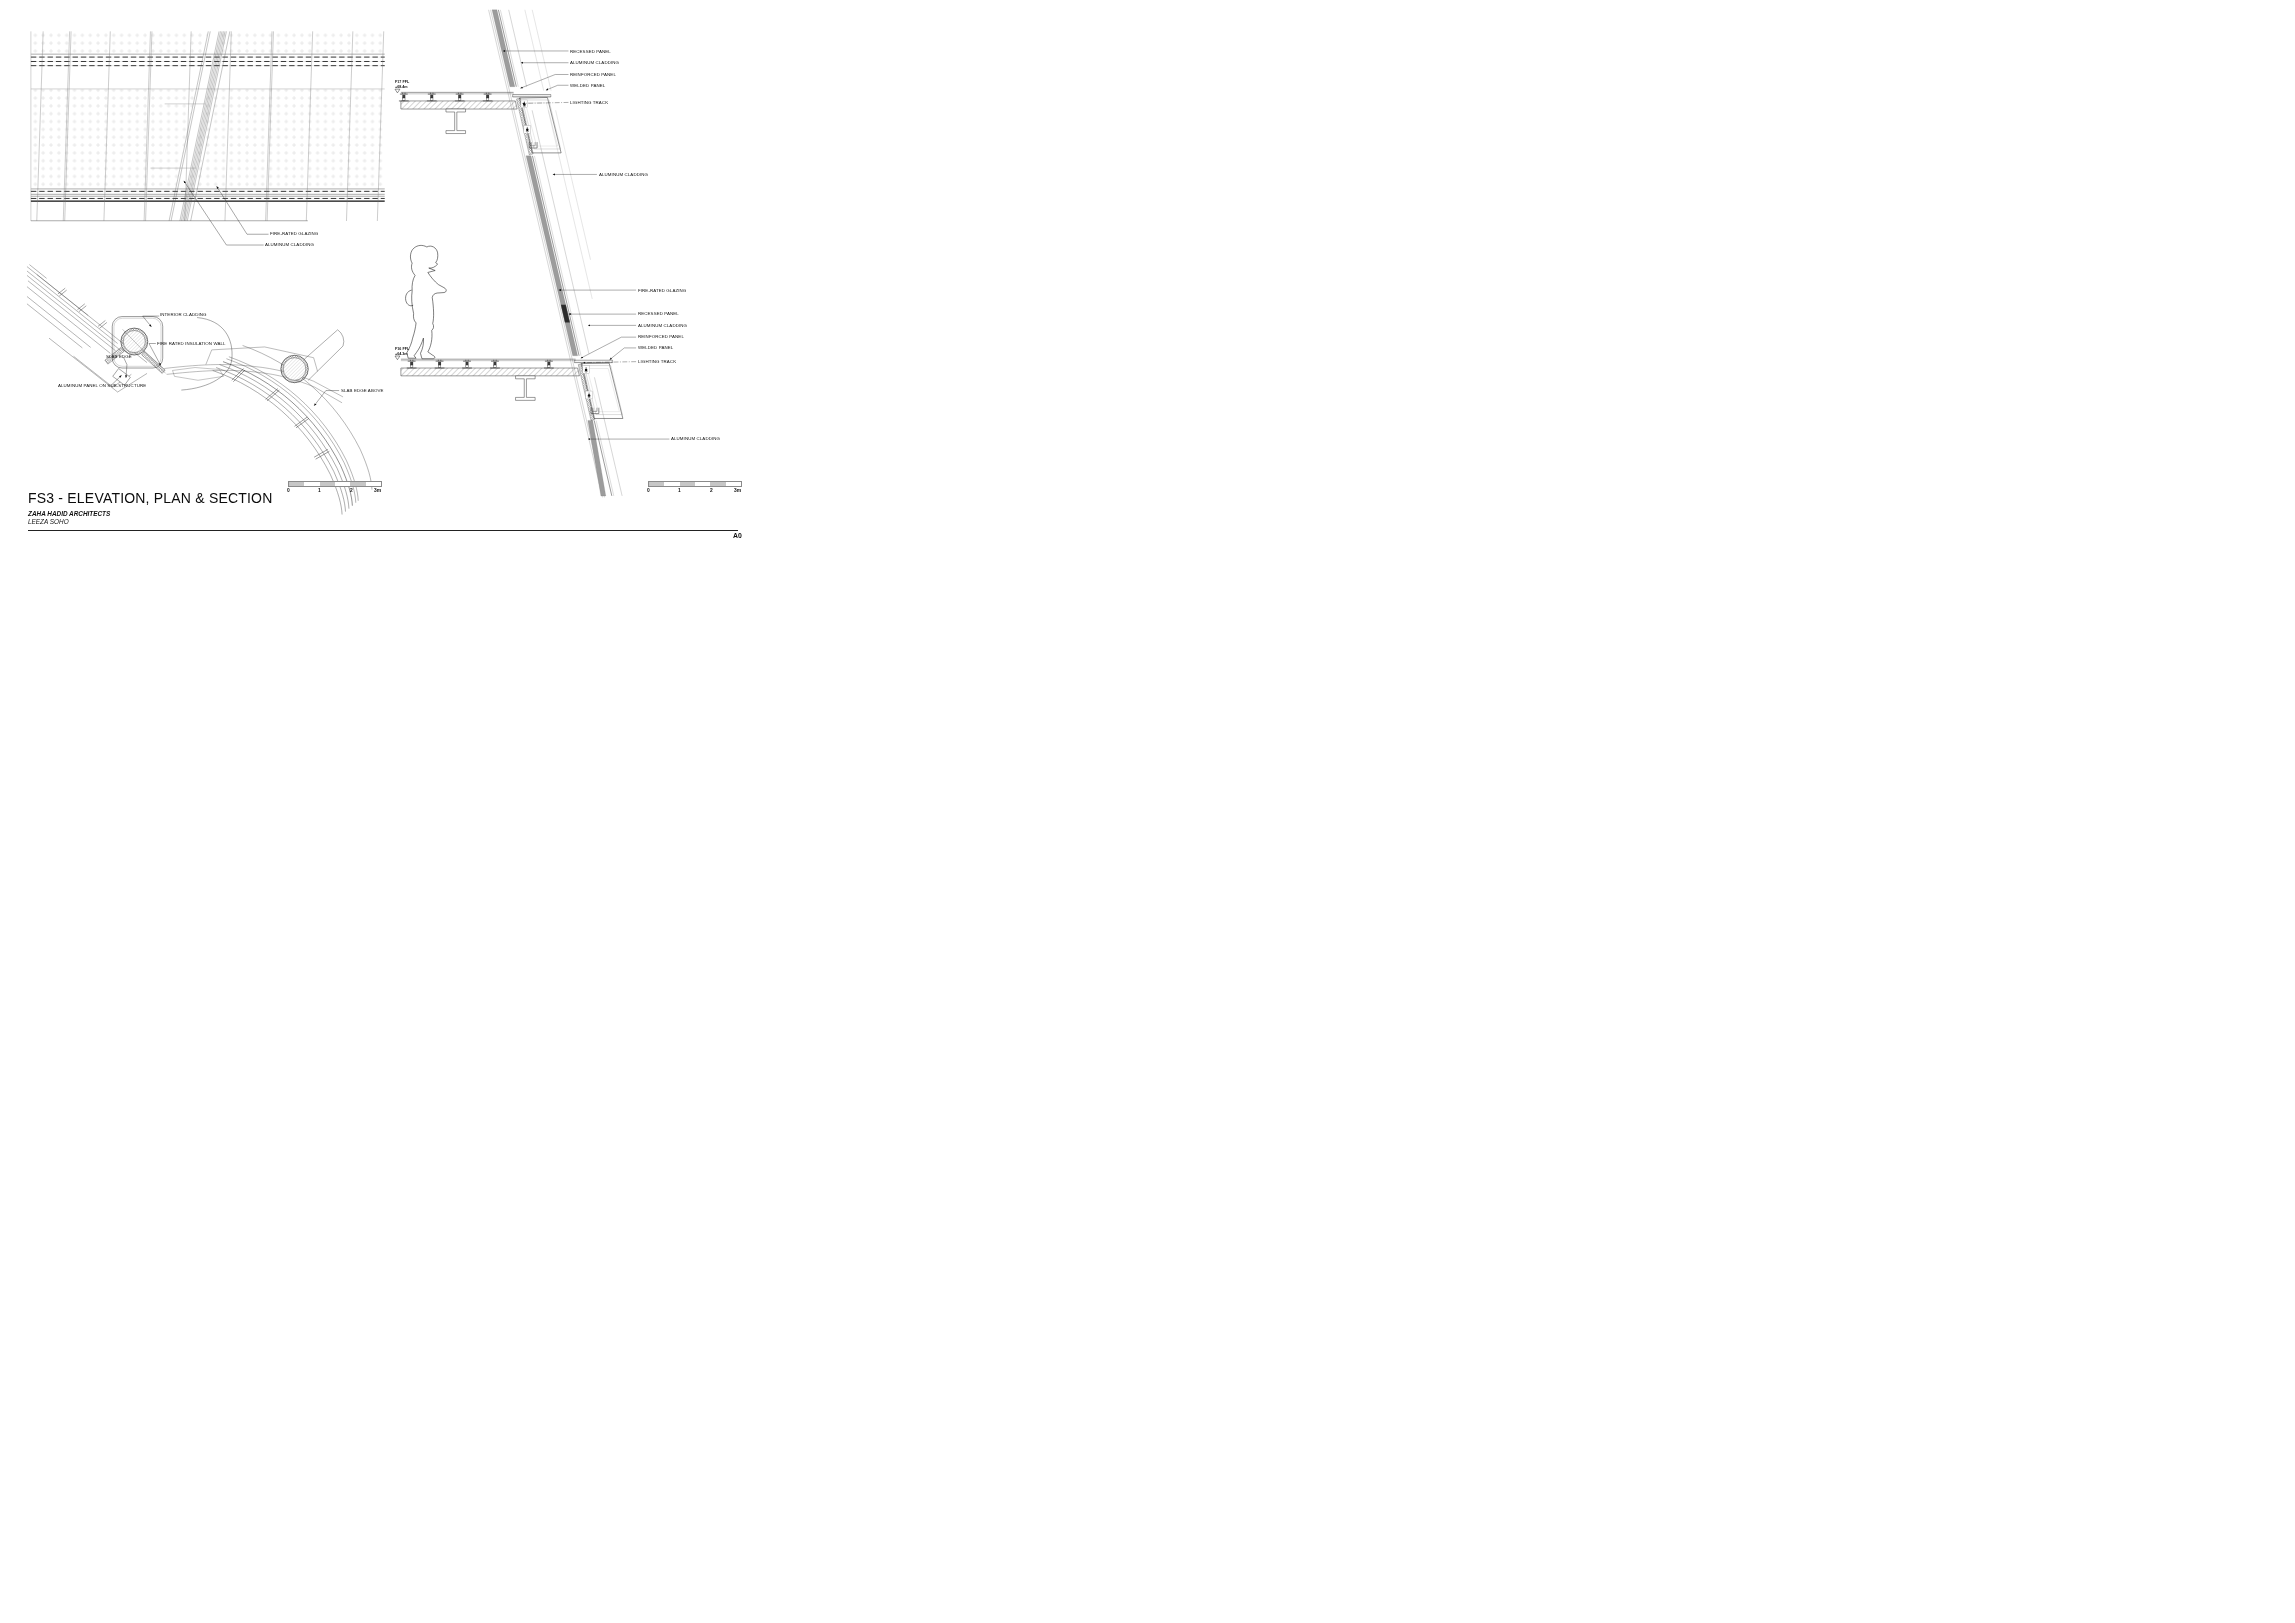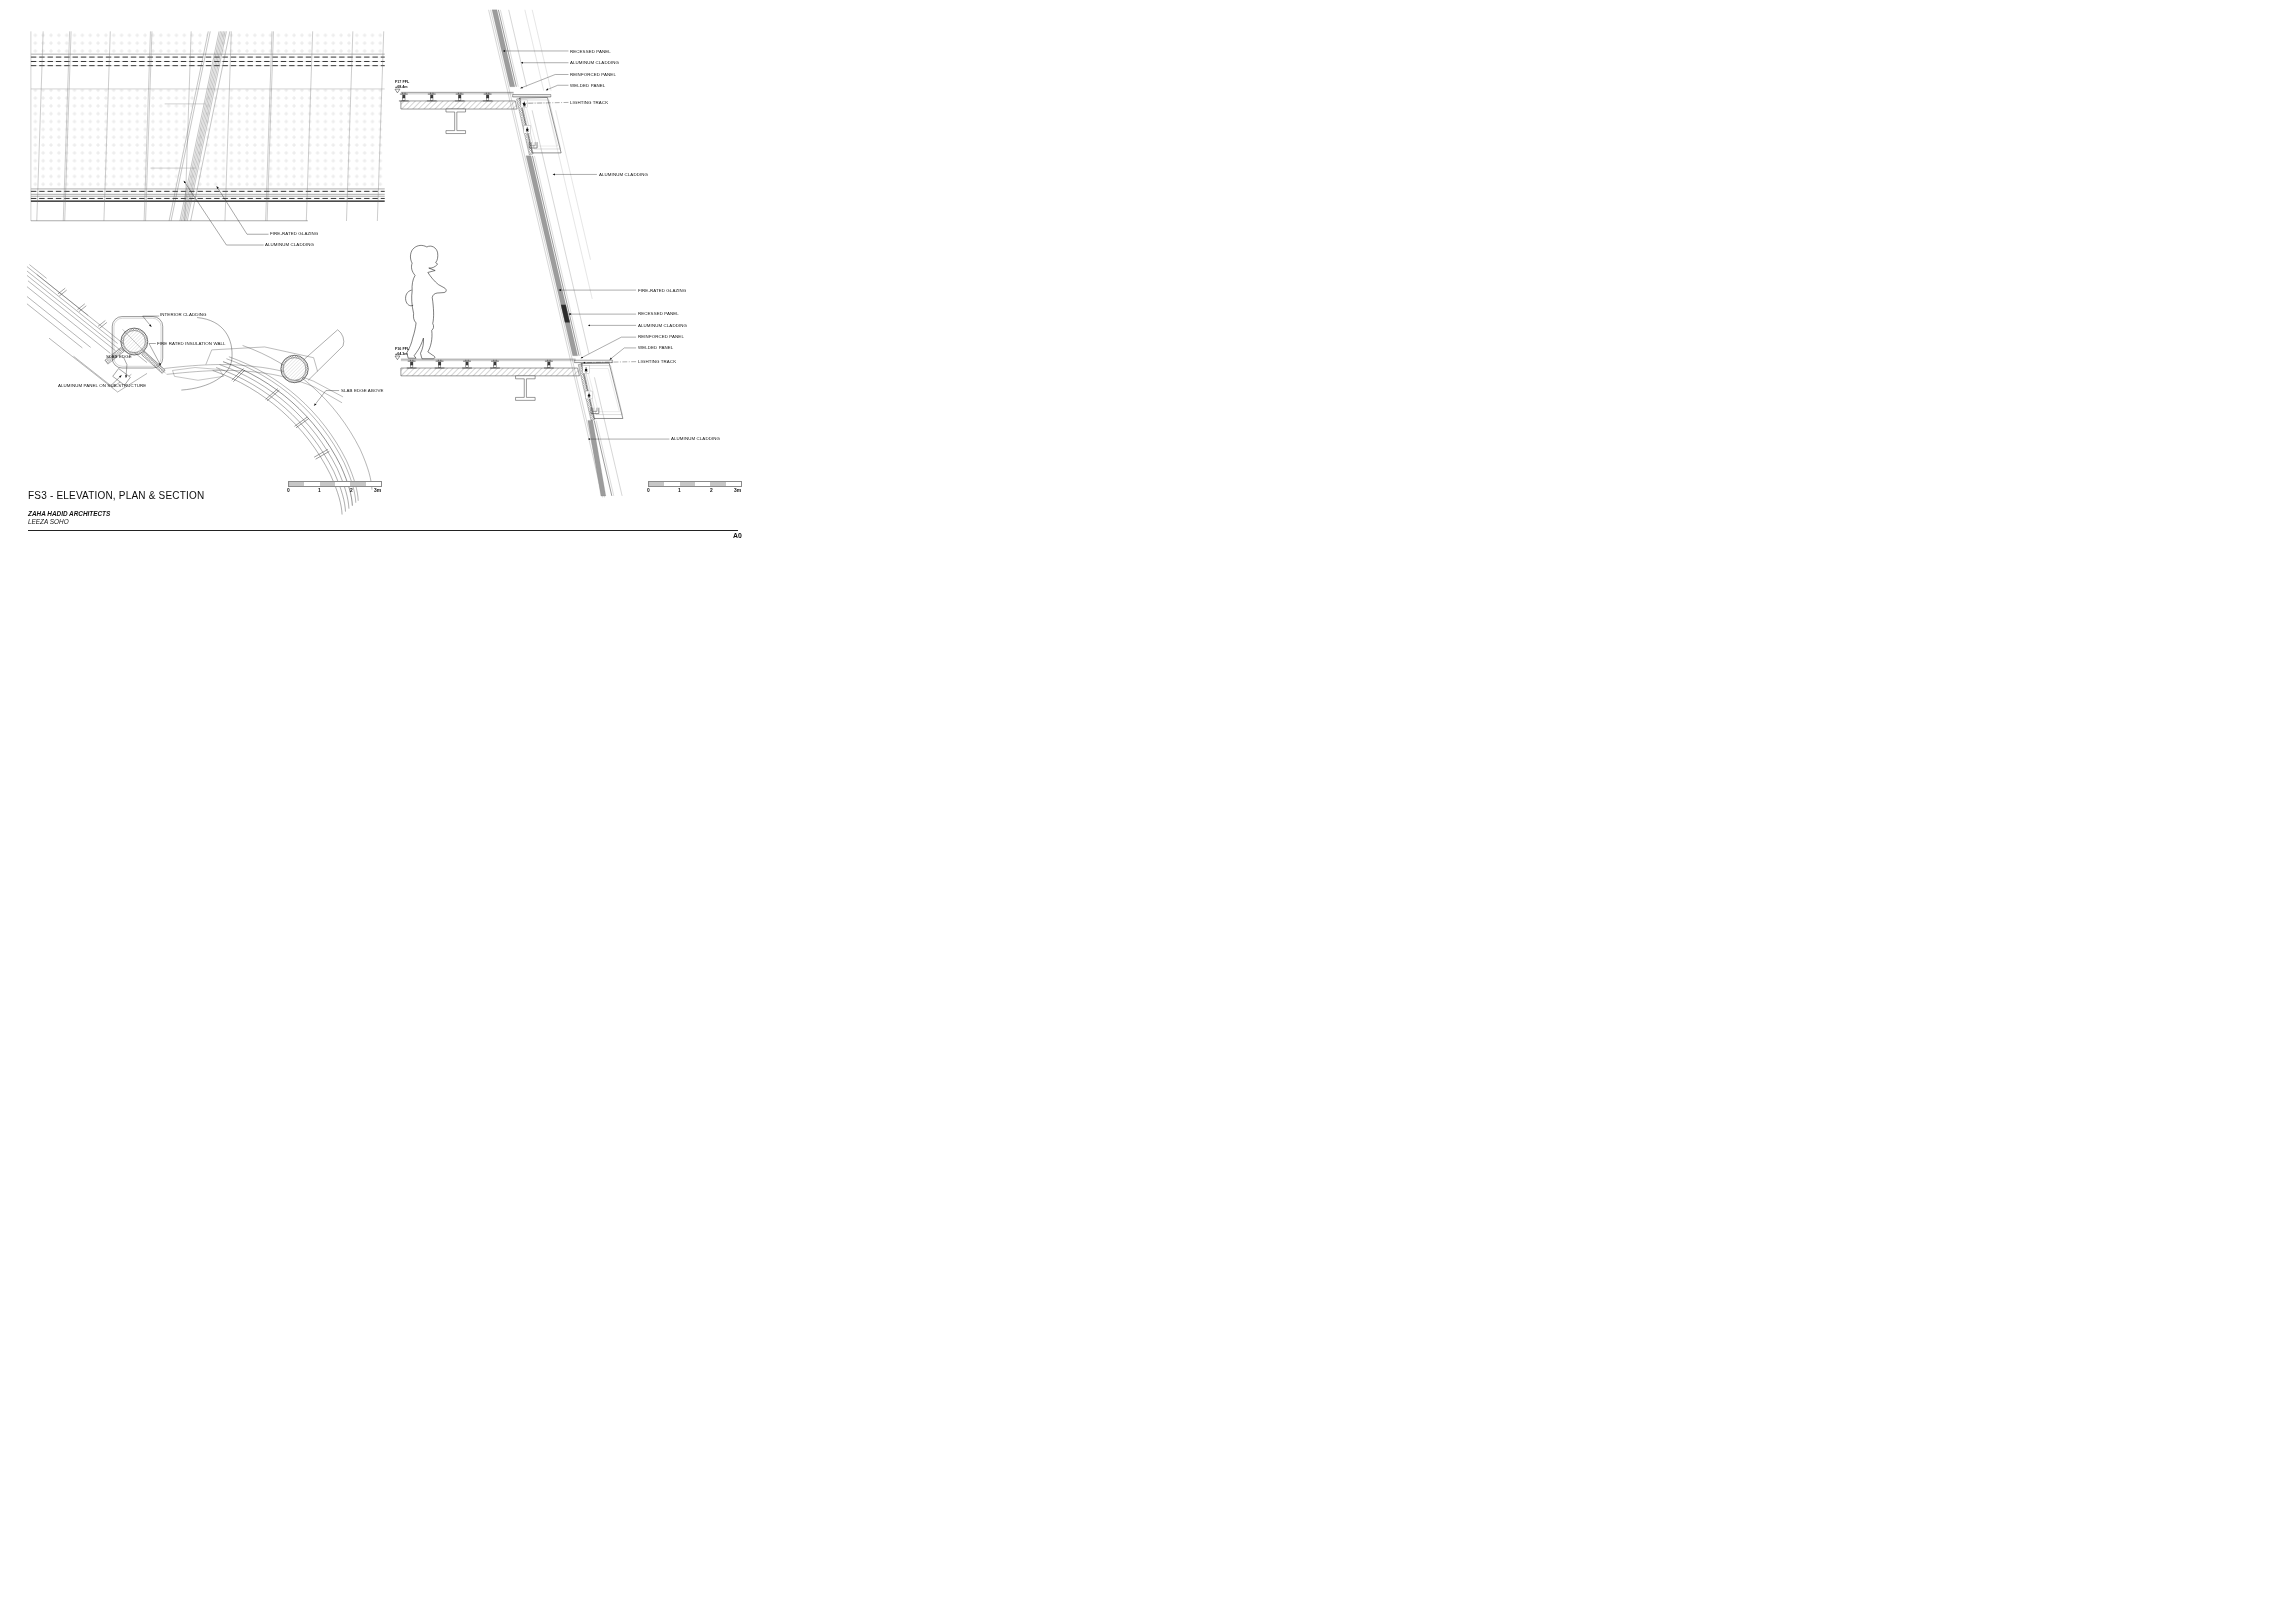--- a/index.html
+++ b/index.html
@@ -1,21 +1,21 @@
 <!DOCTYPE html>
 <html style="font-size:7.8px"><head>
 <meta charset="utf-8">
 <style>
   html,body{margin:0;padding:0;background:#ffffff;}
   body{width:765px;height:541px;position:relative;overflow:hidden;
        font-family:"Liberation Sans", sans-serif;color:#111;}
   #sheet-svg{position:absolute;left:0;top:0;}
   .lbl{position:absolute;font-size:4.4px;letter-spacing:0.1px;white-space:nowrap;color:#111;}
   .lvl{position:absolute;font-size:3.7px;font-weight:bold;white-space:nowrap;color:#111;}
-  .sheet-title{position:absolute;left:28px;top:490px;font-size:10px;letter-spacing:0.2px;color:#0c0c0c;}
+  .sheet-title{position:absolute;left:28px;top:490px;font-size:14px;letter-spacing:0.2px;color:#0c0c0c;}
   .firm{position:absolute;left:28px;top:510px;font-size:6.4px;font-weight:bold;font-style:italic;}
   .project{position:absolute;left:28px;top:518px;font-size:6.4px;font-style:italic;}
   .rule{position:absolute;left:28px;top:530px;width:710px;height:1px;background:#222;}
   .papersize{position:absolute;left:733px;top:532px;font-size:6.9px;font-weight:600;}
   .sbar{position:absolute;width:94px;top:481px;}
   .sbar .bar{display:flex;height:3.9px;border:0.5px solid #8a8a8a;background:#fff;}
   .sbar .seg{flex:1;}
   .sbar .seg.g{background:#c6c6c6;}
   .sbar .ticks{position:relative;height:6.9px;font-size:4.9px;font-weight:600;margin-top:1.5px;}
   .sbar .t{position:absolute;top:0;}

